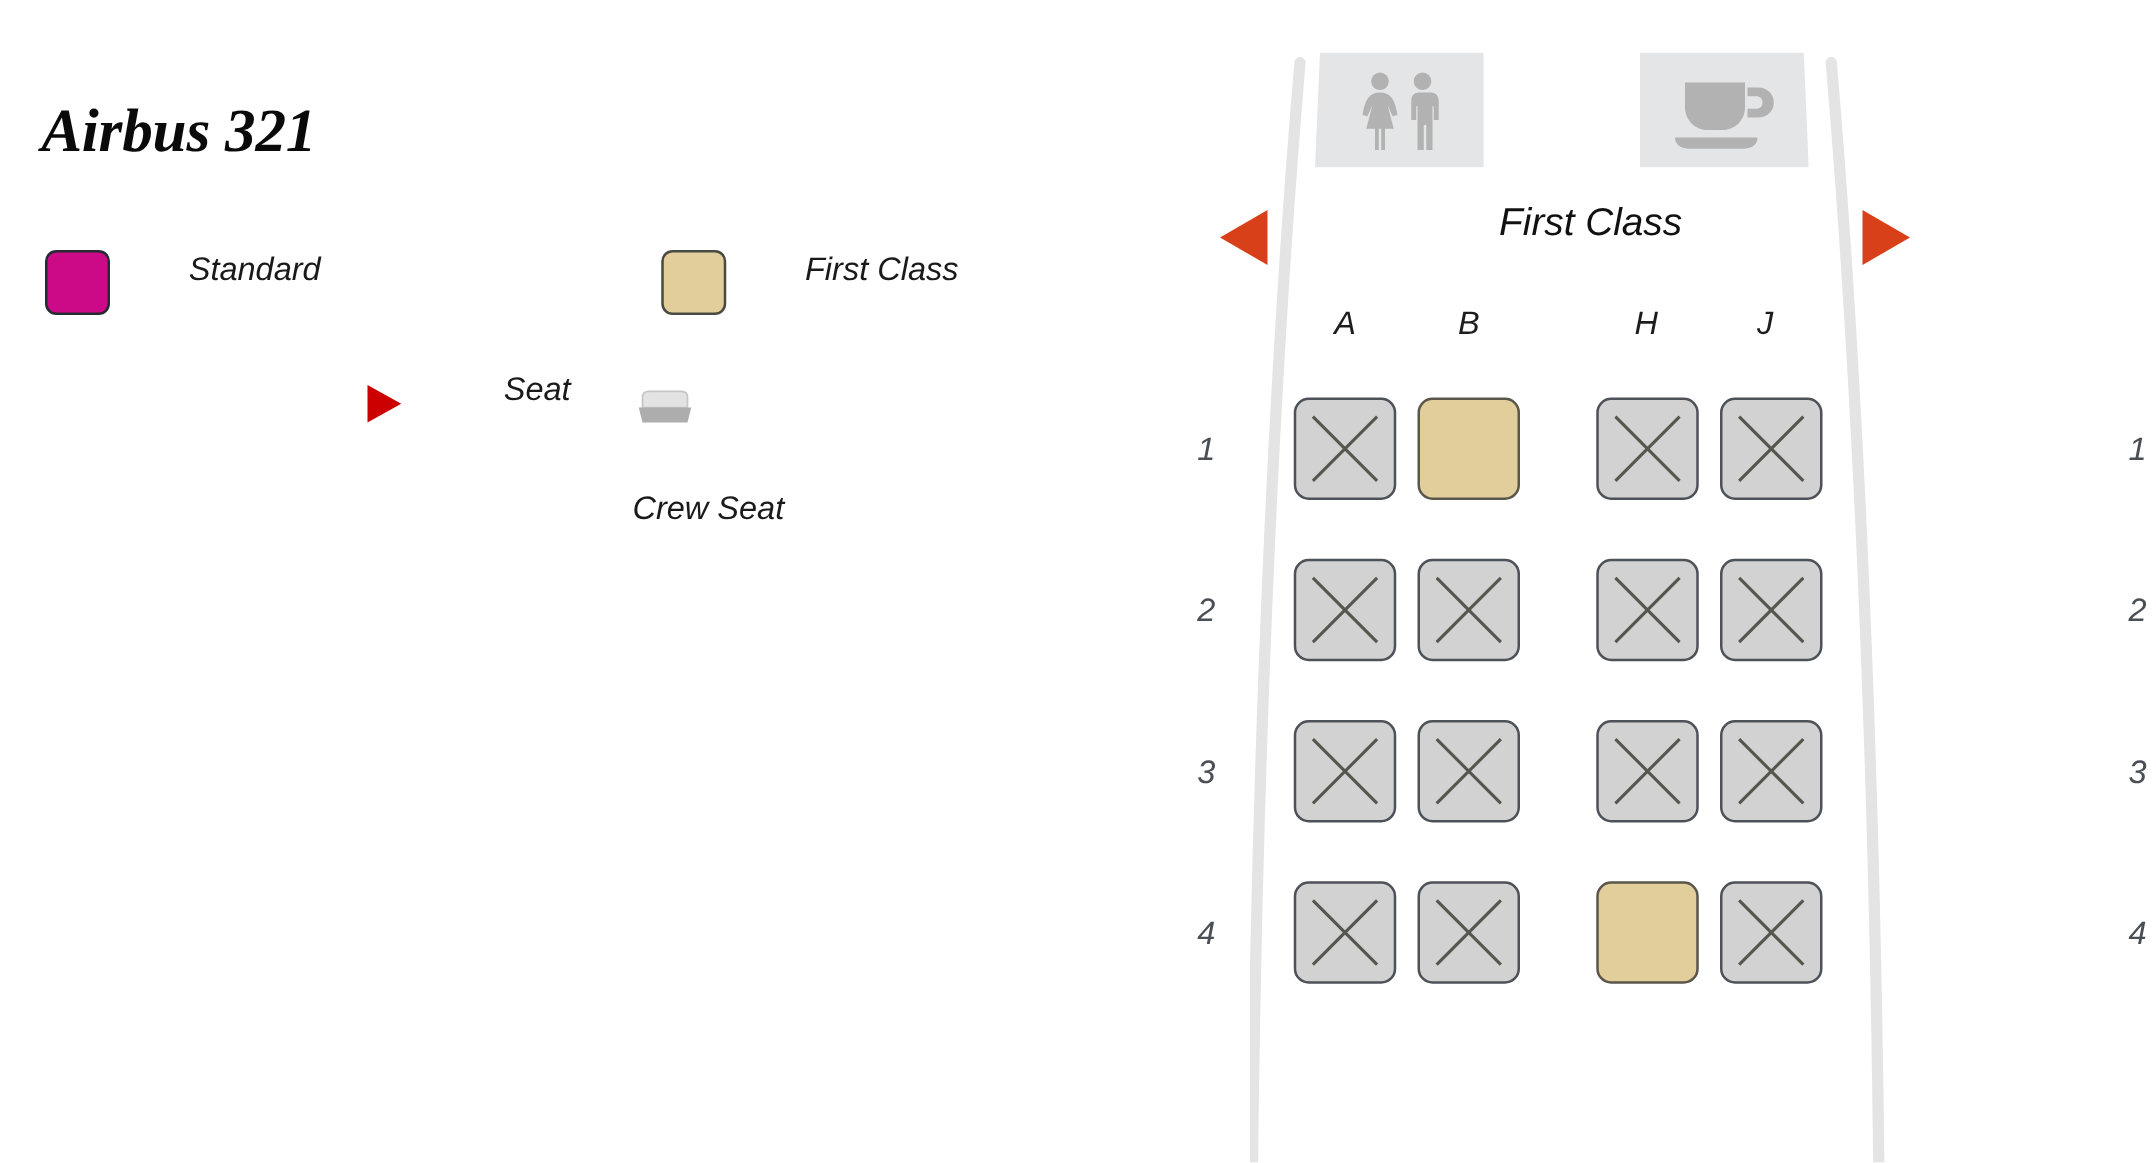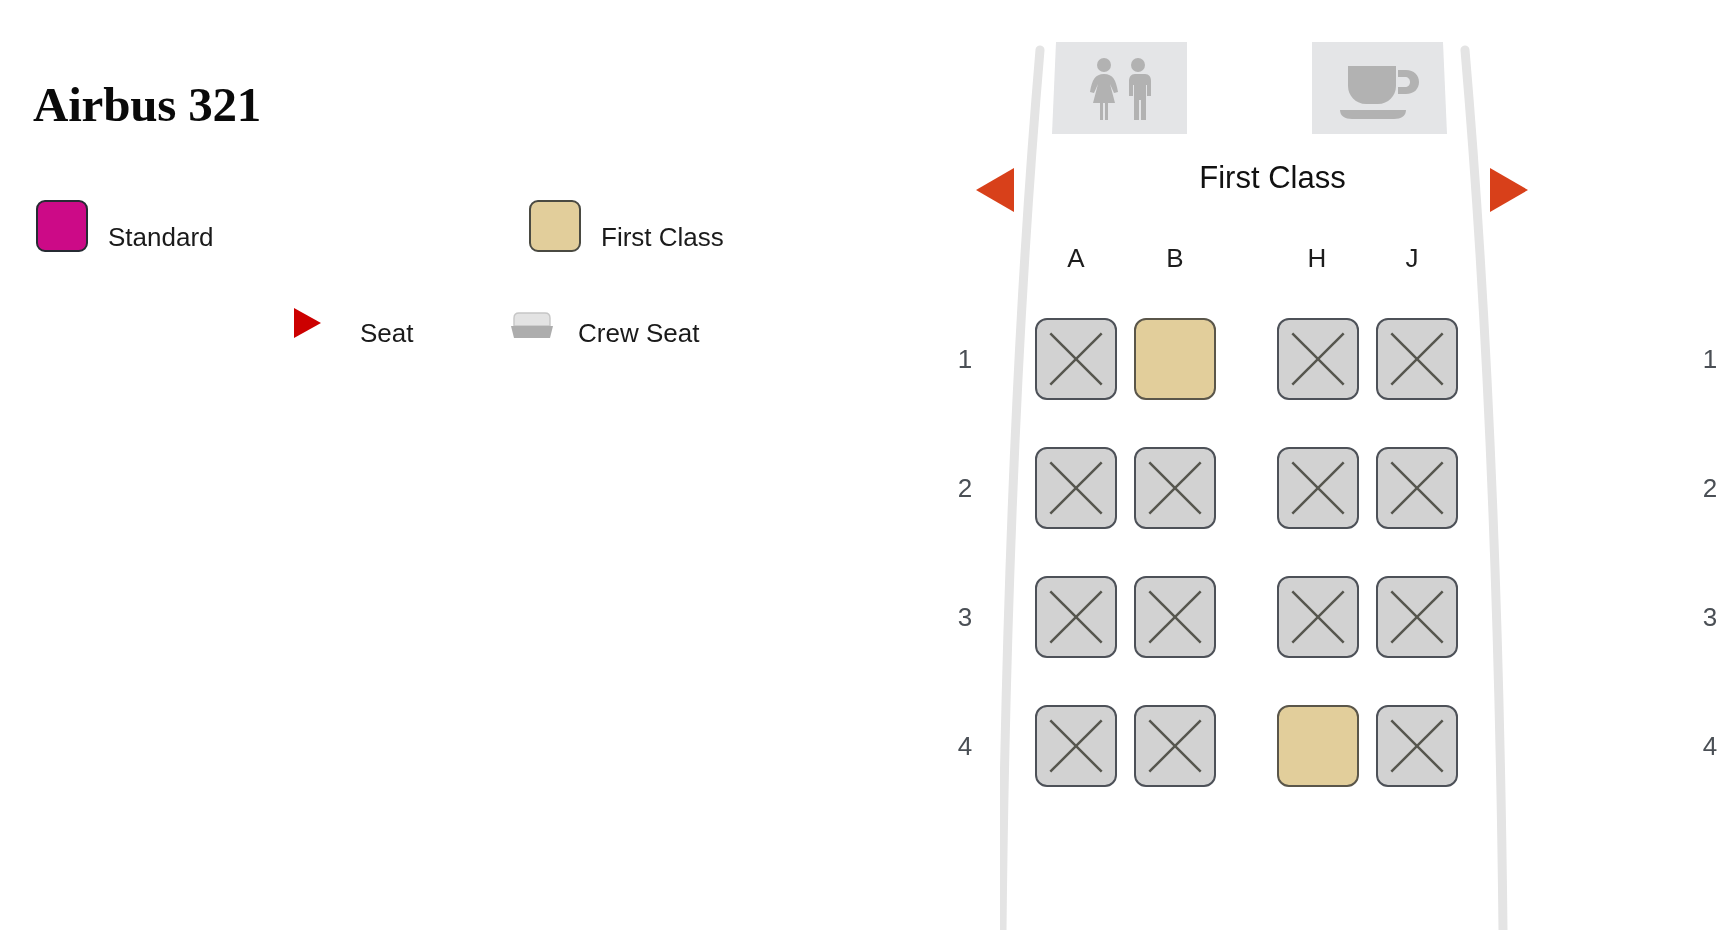--- a/index.html
+++ b/index.html
@@ -13,20 +13,21 @@
     height: 930px;
     overflow: hidden;
     font-family: "Liberation Sans", sans-serif;
     -webkit-font-smoothing: antialiased;
   }
 
   #root {
     position: relative;
     width: 1725px;
     height: 846px;
+    font-style: italic;
   }
 
   
   .title {
     position: absolute;
     left: 33px;
     top: 80px;
     font-family: "Liberation Serif", "DejaVu Serif", serif;
     font-size: 49px;
     font-weight: 700;
@@ -47,21 +48,22 @@
     left: 0;
     width: 740px;
     height: 76px;
   }
   .legend-row.r1 { top: 0px; }
   .legend-row.r2 { top: 96px; }
 
   .legend-item {
     position: absolute;
     display: flex;
-    align-items: flex-end;
+    align-items: flex-start;
+    gap: 43px;
   }
   .legend-item.c1 { left: 0px; }
   .legend-item.c2 { left: 264px; }
   .legend-item.c3 { left: 493px; }
 
   .legend-label {
     font-size: 26px;
     color: #1a1a1a;
     line-height: 1.17;
     white-space: pre-line;
@@ -244,21 +246,21 @@
     <div class="legend-row r2">
 
 
       <div class="legend-item c2" style="left:252px;">
         <div class="sw-exit">
           <div class="tri"></div>
         </div>
         <div class="legend-label">Seat</div>
       </div>
 
-      <div class="legend-item c3" style="left:470px;">
+      <div class="legend-item c3" style="left:470px;flex-direction:column;">
         <div class="sw-crew">
           <svg viewBox="0 0 52 52" width="52" height="52">
             <path d="M8 22 q0 -5 5 -5 h26 q5 0 5 5 v8 h-36 z" fill="#e3e3e3" stroke="#c6c6c6" stroke-width="1.4"></path>
             <path d="M5 30 h42 l-3 12 h-36 z" fill="#adadad"></path>
           </svg>
         </div>
         <div class="legend-label">Crew Seat</div>
       </div>
 
     </div>

